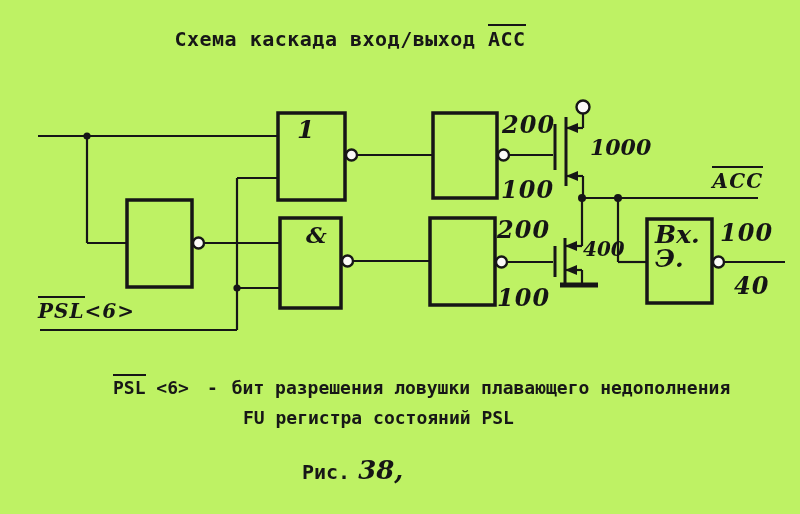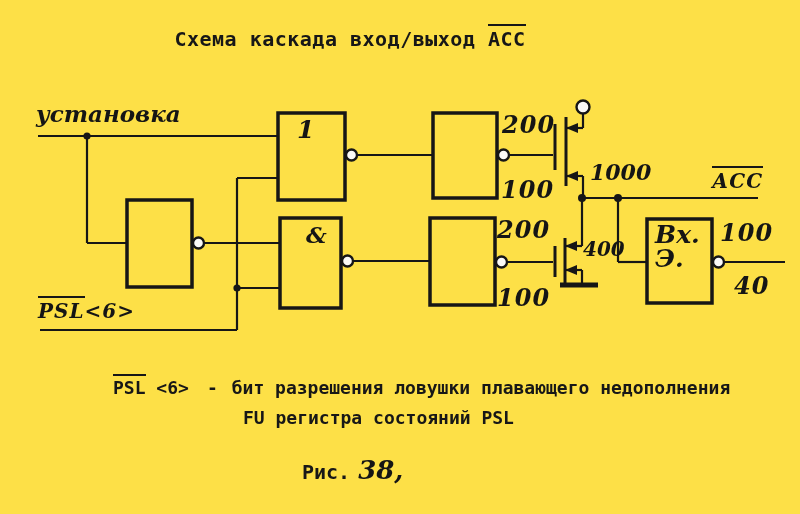--- a/index.html
+++ b/index.html
@@ -1,37 +1,37 @@
 <!DOCTYPE html>
 <html><head>
 <meta charset="utf-8">
 <style>
   html,body{margin:0;padding:0;}
   .page{
-    position:relative;width:800px;height:514px;background:#fde047;
+    position:relative;width:800px;height:514px;background:#bef264;
     font-family:"DejaVu Sans Mono", monospace;color:#1a1a1a;overflow:hidden;
   }
   .abs{position:absolute;}
   svg{position:absolute;left:0;top:0;}
   
   .tw{font-family:"DejaVu Sans Mono", monospace;font-weight:bold;color:#171717;}
   
   .hw{font-family:"DejaVu Serif", serif;font-style:italic;font-weight:bold;color:#151515;}
   .ov{border-top:2.2px solid #161616;padding-top:1px;}
   .title{top:27px;left:0;width:700px;text-align:center;font-size:20px;letter-spacing:.5px;}
   .lbl-ustanovka{left:36px;top:100px;font-size:23px;}
   .lbl-psl6{left:38px;top:299px;font-size:20px;letter-spacing:1px;}
   .lbl-or{left:297px;top:115px;font-size:25px;}
   .lbl-and{left:306px;top:221px;font-size:23px;}
   .val{font-size:24px;letter-spacing:1px;}
   .lbl-b1t{left:502px;top:110px;}
   .lbl-b1b{left:501px;top:175px;}
   .lbl-b2t{left:497px;top:215px;}
   .lbl-b2b{left:497px;top:283px;}
-  .lbl-1000{left:590px;top:134px;font-size:22px;margin-top:25px;}
+  .lbl-1000{left:590px;top:134px;font-size:22px;}
   .lbl-500{left:583px;top:237px;font-size:20px;}
   .lbl-acc{left:712px;top:169px;font-size:20px;letter-spacing:1px;}
   .lbl-vhe{left:655px;top:223px;font-size:25px;line-height:24px;}
   .lbl-vhe100{left:720px;top:218px;}
   .lbl-vhe40{left:722px;top:271px;margin-left:12px;}
   .caption1{left:113px;top:377px;font-size:18px;white-space:nowrap;text-align:right;}
   .caption1 .dash{margin:0 14px 0 18px;}
   .caption2{left:243px;top:407px;font-size:18px;white-space:nowrap;}
   .figrow{left:302px;top:455px;font-size:20px;}
   .figrow .fignum{font-size:26px;margin-left:8px;}
@@ -106,21 +106,20 @@
     <g fill="#161616">
       <circle cx="87" cy="136" r="3.6"></circle>
       <circle cx="237" cy="288" r="3.6"></circle>
       <circle cx="582" cy="198" r="4"></circle>
       <circle cx="618" cy="198" r="4"></circle>
     </g>
   </svg>
 
   <div class="abs tw title"><span>Схема каскада вход/выход </span><span class="ov">АСС</span></div>
 
-  <div class="abs hw lbl-ustanovka">установка</div>
 
   <div class="abs hw lbl-psl6"><span class="ov">PSL</span><span>&lt;6&gt;</span></div>
 
   <div class="abs hw lbl-or">1</div>
   <div class="abs hw lbl-and">&amp;</div>
 
   <div class="abs hw val lbl-b1t">200</div>
   <div class="abs hw val lbl-b1b">100</div>
   <div class="abs hw val lbl-b2t">200</div>
   <div class="abs hw val lbl-b2b">100</div>

